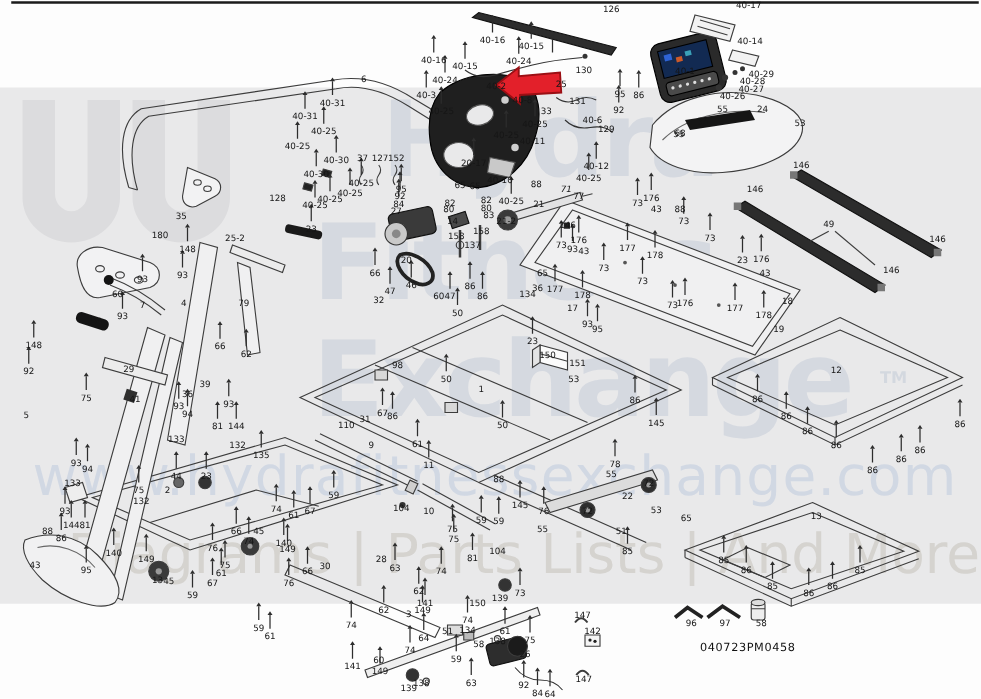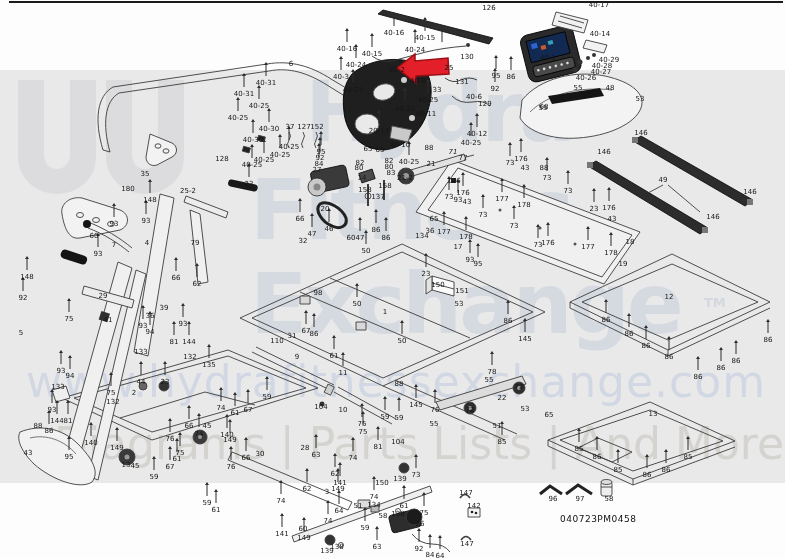--- a/index.html
+++ b/index.html
@@ -931,21 +931,21 @@
       <span class="part-label" style="left: 426px; top: 114px;">40-11</span>
       <span class="part-label" style="left: 544px; top: 107px;">68</span>
       <span class="part-label" style="left: 533px; top: 58px; margin-left: 15px;">40-1</span>
       <span class="part-label" style="left: 599px; top: 5px;">40-17</span>
       <span class="part-label" style="left: 600px; top: 34px;">40-14</span>
       <span class="part-label" style="left: 609px; top: 60px;">40-29</span>
       <span class="part-label" style="left: 602px; top: 66px;">40-28</span>
       <span class="part-label" style="left: 601px; top: 72px;">40-27</span>
       <span class="part-label" style="left: 586px; top: 78px;">40-26</span>
       <span class="part-label" style="left: 578px; top: 88px;">55</span>
-      <span class="part-label" style="left: 610px; top: 88px;">48</span>
+      <span class="part-label" style="left: 610px; top: 88px;">24</span>
       <span class="part-label" style="left: 562px; top: 98px;">55</span>
       <span class="part-label" style="left: 640px; top: 99px;">53</span>
       <span class="part-label" style="left: 543px; top: 108px;">55</span>
       <span class="part-label" style="left: 291px; top: 64px;">6</span>
       <span class="part-label" style="left: 266px; top: 83px;">40-31</span>
       <span class="part-label" style="left: 244px; top: 94px;">40-31</span>
       <span class="part-label" style="left: 259px; top: 106px;">40-25</span>
       <span class="part-label" style="left: 238px; top: 118px;">40-25</span>
       <span class="part-label" style="left: 290px; top: 127px;">37</span>
       <span class="part-label" style="left: 304px; top: 127px;">127</span>

